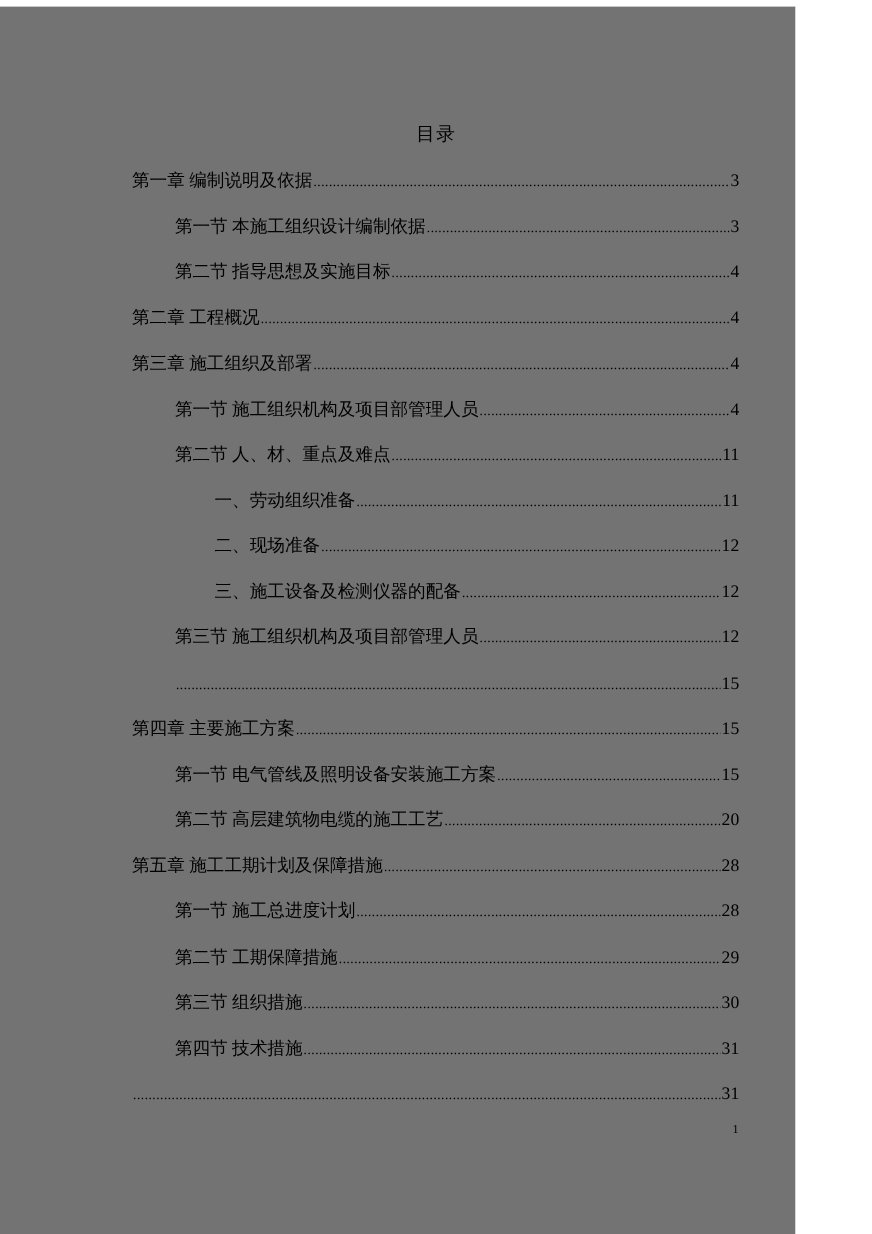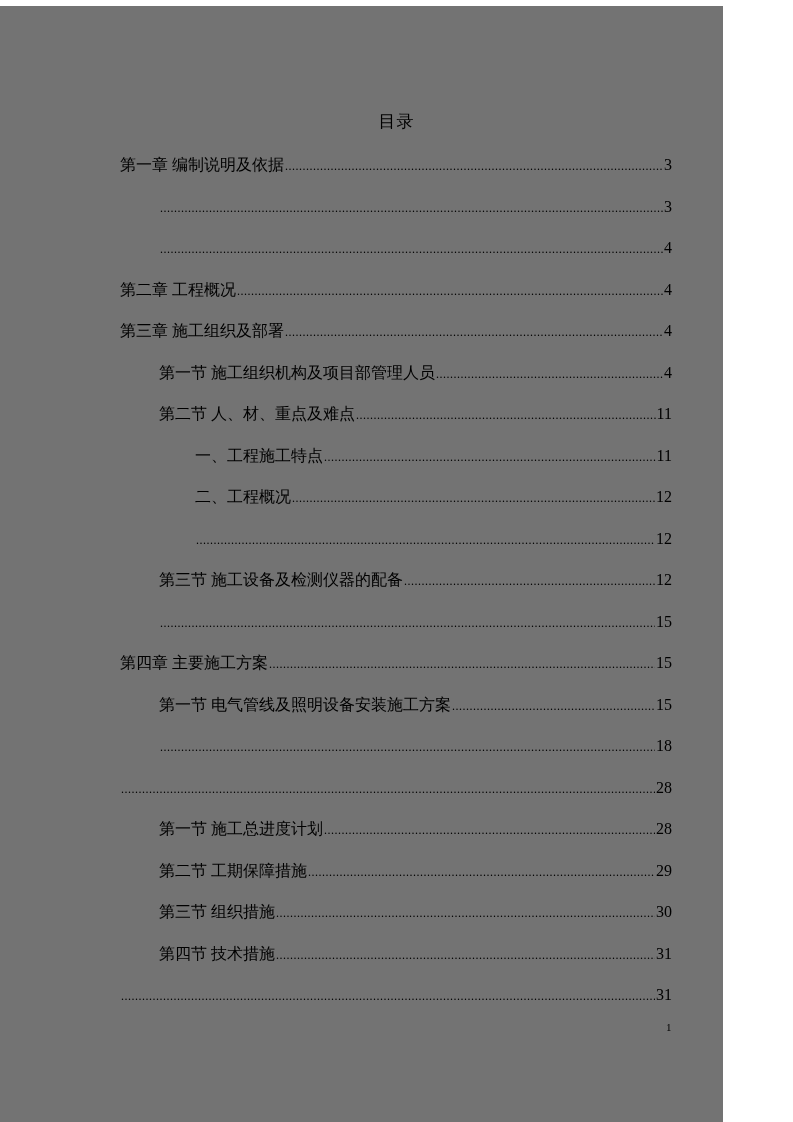--- a/index.html
+++ b/index.html
@@ -26,24 +26,26 @@
 <div class="page">
   <div class="toc-title">目录</div>
 
   <div class="toc">
     <div class="toc-row lvl0" style="top:148px">
         <span class="label">第一章  编制说明及依据</span>
         <span class="leader"></span>
         <span class="pg">3</span>
       </div>
     <div class="toc-row lvl1" style="top:190px">
+        <span class="label">第一节  本施工组织设计编制依据</span>
         <span class="leader"></span>
         <span class="pg">3</span>
       </div>
     <div class="toc-row lvl1" style="top:231px">
+        <span class="label">第二节  指导思想及实施目标</span>
         <span class="leader"></span>
         <span class="pg">4</span>
       </div>
     <div class="toc-row lvl0" style="top:273px">
         <span class="label">第二章  工程概况</span>
         <span class="leader"></span>
         <span class="pg">4</span>
       </div>
     <div class="toc-row lvl0" style="top:314px">
         <span class="label">第三章  施工组织及部署</span>
@@ -54,57 +56,60 @@
         <span class="label">第一节  施工组织机构及项目部管理人员</span>
         <span class="leader"></span>
         <span class="pg">4</span>
       </div>
     <div class="toc-row lvl1" style="top:397px">
         <span class="label">第二节  人、材、重点及难点</span>
         <span class="leader"></span>
         <span class="pg">11</span>
       </div>
     <div class="toc-row lvl2" style="top:439px">
-        <span class="label">一、工程施工特点</span>
+        <span class="label">一、劳动组织准备</span>
         <span class="leader"></span>
         <span class="pg">11</span>
       </div>
     <div class="toc-row lvl2" style="top:480px">
-        <span class="label">二、工程概况</span>
+        <span class="label">二、现场准备</span>
         <span class="leader"></span>
         <span class="pg">12</span>
       </div>
     <div class="toc-row lvl2" style="top:522px">
+        <span class="label">三、施工设备及检测仪器的配备</span>
         <span class="leader"></span>
         <span class="pg">12</span>
       </div>
     <div class="toc-row lvl1" style="top:563px">
-        <span class="label">第三节  施工设备及检测仪器的配备</span>
+        <span class="label">第三节  施工组织机构及项目部管理人员</span>
         <span class="leader"></span>
         <span class="pg">12</span>
       </div>
     <div class="toc-row lvl1" style="top:605px">
         <span class="leader"></span>
         <span class="pg">15</span>
       </div>
     <div class="toc-row lvl0" style="top:646px">
         <span class="label">第四章  主要施工方案</span>
         <span class="leader"></span>
         <span class="pg">15</span>
       </div>
     <div class="toc-row lvl1" style="top:688px">
         <span class="label">第一节  电气管线及照明设备安装施工方案</span>
         <span class="leader"></span>
         <span class="pg">15</span>
       </div>
     <div class="toc-row lvl1" style="top:729px">
+        <span class="label">第二节  高层建筑物电缆的施工工艺</span>
         <span class="leader"></span>
-        <span class="pg">18</span>
+        <span class="pg">20</span>
       </div>
     <div class="toc-row lvl0" style="top:771px">
+        <span class="label">第五章  施工工期计划及保障措施</span>
         <span class="leader"></span>
         <span class="pg">28</span>
       </div>
     <div class="toc-row lvl1" style="top:812px">
         <span class="label">第一节  施工总进度计划</span>
         <span class="leader"></span>
         <span class="pg">28</span>
       </div>
     <div class="toc-row lvl1" style="top:854px">
         <span class="label">第二节  工期保障措施</span>

